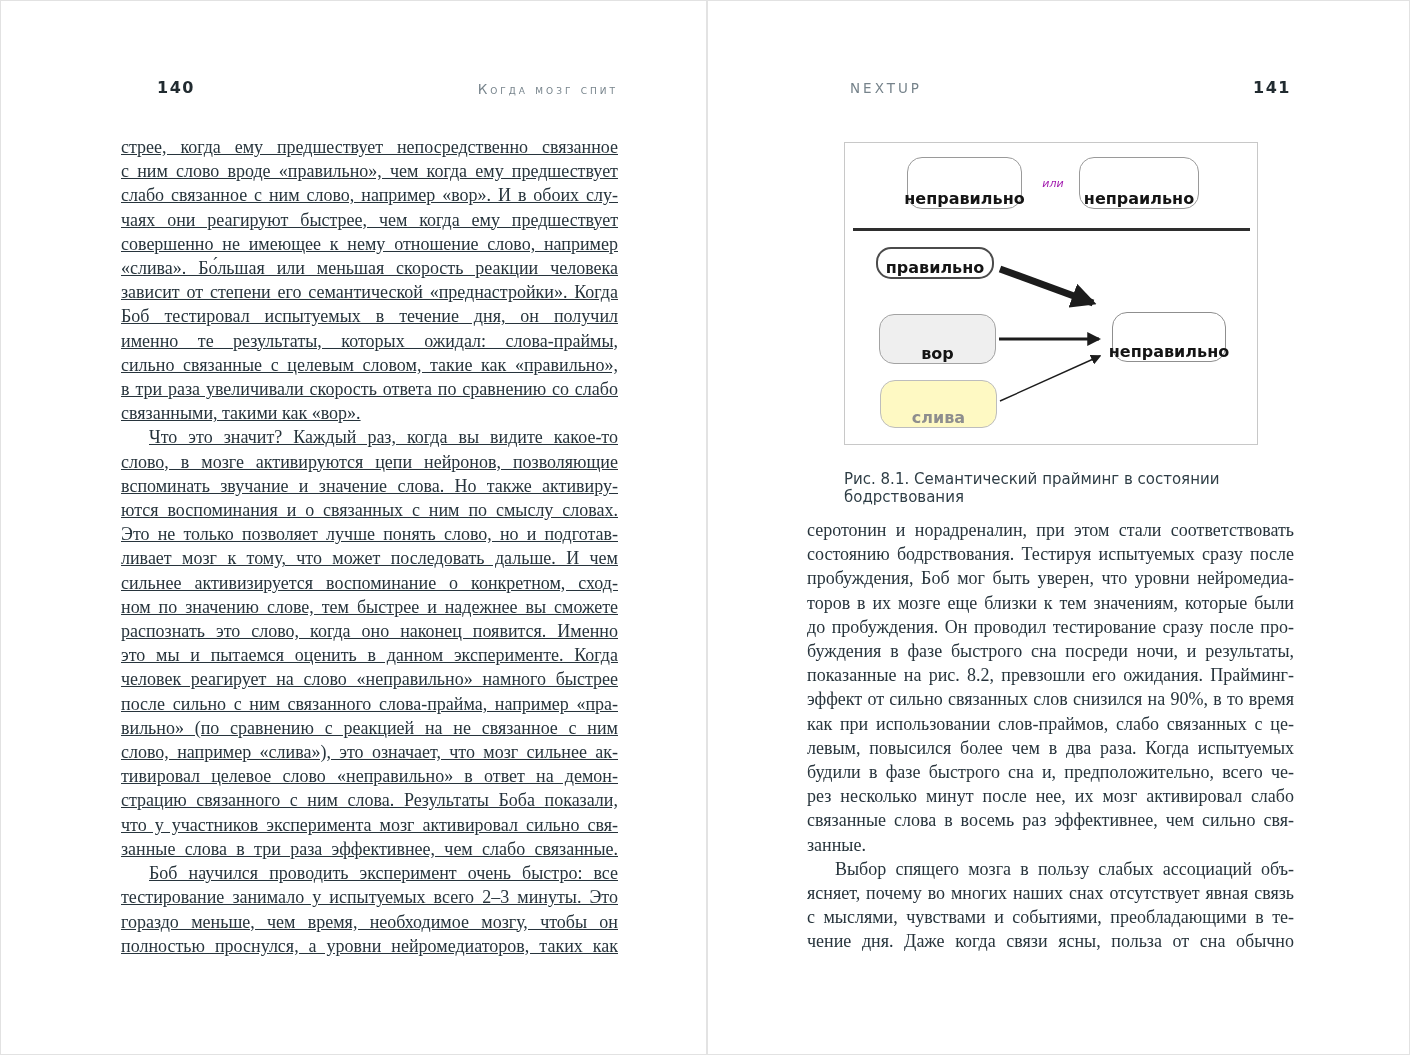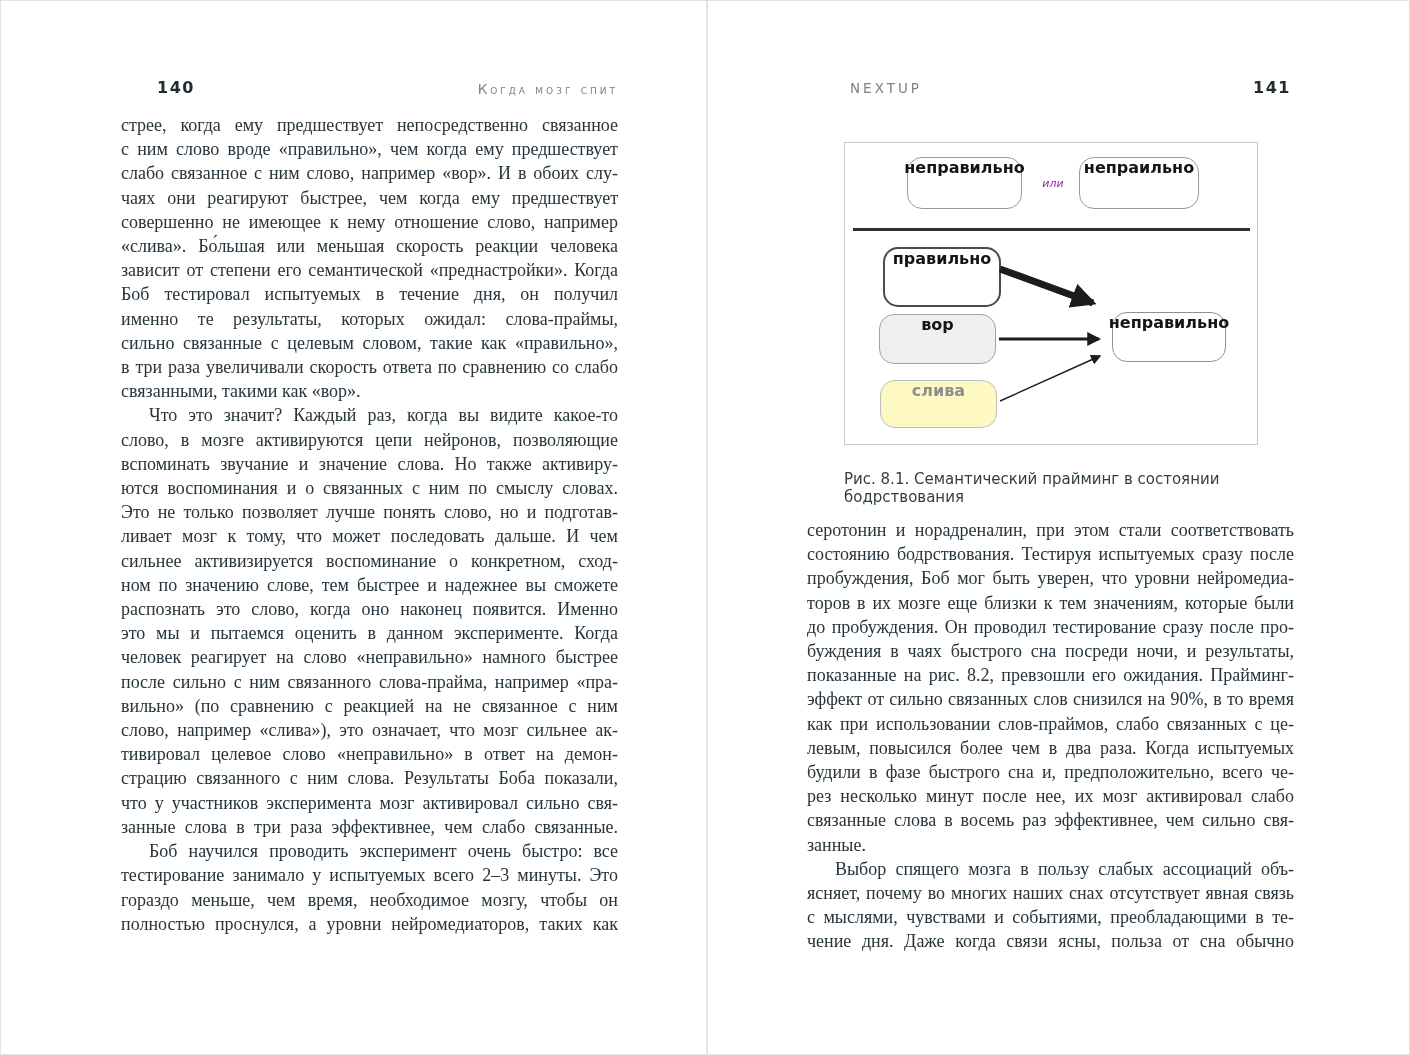--- a/index.html
+++ b/index.html
@@ -29,49 +29,49 @@
     font-size: 13.5px; letter-spacing: 3px; color: #76838b;
     font-variant: small-caps;
   }
   .runhead.caps { font-variant: normal; }
   
   .textcol {
     position: absolute; width: 497px;
     font-size: 18px; line-height: 24.2px;
     color: #27343c;
   }
-  .textcol.left  { left: 120px; top: 112px; }
+  .textcol.left  { left: 120px; top: 134px; text-decoration: underline; }
   .textcol.right { left: 806px; top: 517px; width: 487px; }
   .line { text-align: justify; text-align-last: justify; white-space: nowrap; }
   .line.end { text-align-last: left; }
   .para.indent .line:first-child { text-indent: 28px; }
   
   .fig-frame {
     position: absolute; left: 843px; top: 141px; width: 414px; height: 303px;
     border: 1px solid #c8c8c8; background: #fff; box-sizing: border-box;
     font-family: "DejaVu Sans", sans-serif;
   }
   .fig-box {
     position: absolute; box-sizing: border-box;
     border: 1.5px solid #9a9a9a; border-radius: 15px; background: #fff;
-    display: flex; align-items: flex-start; justify-content: center;
+    display: flex; align-items: flex-end; justify-content: center;
     font-weight: bold; font-size: 16px; color: #141414;
   }
   .fig-box.choice-left  { left: 62px;  top: 14px; width: 115px; height: 52px; }
   .fig-box.choice-right { left: 234px; top: 14px; width: 120px; height: 52px; }
   .fig-or {
     position: absolute; left: 183px; top: 14px; width: 50px; height: 52px;
     display: flex; align-items: center; justify-content: center;
     font-style: italic; font-size: 11px; font-weight: normal; color: #a21caf;
   }
   .fig-divider {
     position: absolute; left: 8px; top: 85px; width: 397px; height: 3px;
     background: #2e2e2e;
   }
-  .fig-box.prime-strong { left: 38px; top: 104px; width: 118px; height: 60px; border: 2px solid #4b4b4b; }
+  .fig-box.prime-strong { left: 31px; top: 104px; width: 118px; height: 32px; border: 2px solid #4b4b4b; }
   .fig-box.prime-medium { left: 34px; top: 171px; width: 117px; height: 50px; background: #efefef; border-color: #a3a3a3; }
   .fig-box.prime-weak   { left: 35px; top: 237px; width: 117px; height: 48px; background: #fef9c3; border-color: #bdbdbd; color: #8e8e8e; }
   .fig-box.target       { left: 267px; top: 169px; width: 114px; height: 50px; border-color: #8f8f8f; }
   .fig-arrows { position: absolute; left: 0; top: 0; width: 414px; height: 303px; }
   .fig-caption {
     position: absolute; left: 843px; top: 461px; width: 470px;
     font-family: "DejaVu Sans", sans-serif;
     font-size: 15px; color: #2f3e46; margin-top: 8px;
   }
 </style>
@@ -175,21 +175,21 @@
 
   <div class="fig-caption">Рис. 8.1. Семантический прайминг в состоянии бодрствования</div>
 
   <div class="textcol right">
       <div class="para">
         <div class="line">серотонин и норадреналин, при этом стали соответствовать</div>
         <div class="line">состоянию бодрствования. Тестируя испытуемых сразу после</div>
         <div class="line">пробуждения, Боб мог быть уверен, что уровни нейромедиа-</div>
         <div class="line">торов в их мозге еще близки к тем значениям, которые были</div>
         <div class="line">до пробуждения. Он проводил тестирование сразу после про-</div>
-        <div class="line">буждения в чаях быстрого сна посреди ночи, и результаты,</div>
+        <div class="line">буждения в фазе быстрого сна посреди ночи, и результаты,</div>
         <div class="line">показанные на рис. 8.2, превзошли его ожидания. Прайминг-</div>
         <div class="line">эффект от сильно связанных слов снизился на 90%, в то время</div>
         <div class="line">как при использовании слов-праймов, слабо связанных с це-</div>
         <div class="line">левым, повысился более чем в два раза. Когда испытуемых</div>
         <div class="line">будили в фазе быстрого сна и, предположительно, всего че-</div>
         <div class="line">рез несколько минут после нее, их мозг активировал слабо</div>
         <div class="line">связанные слова в восемь раз эффективнее, чем сильно свя-</div>
         <div class="line end">занные.</div>
       </div>
       <div class="para indent">

